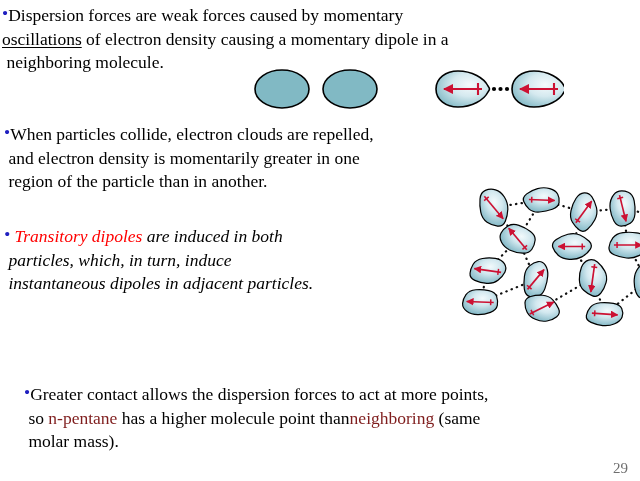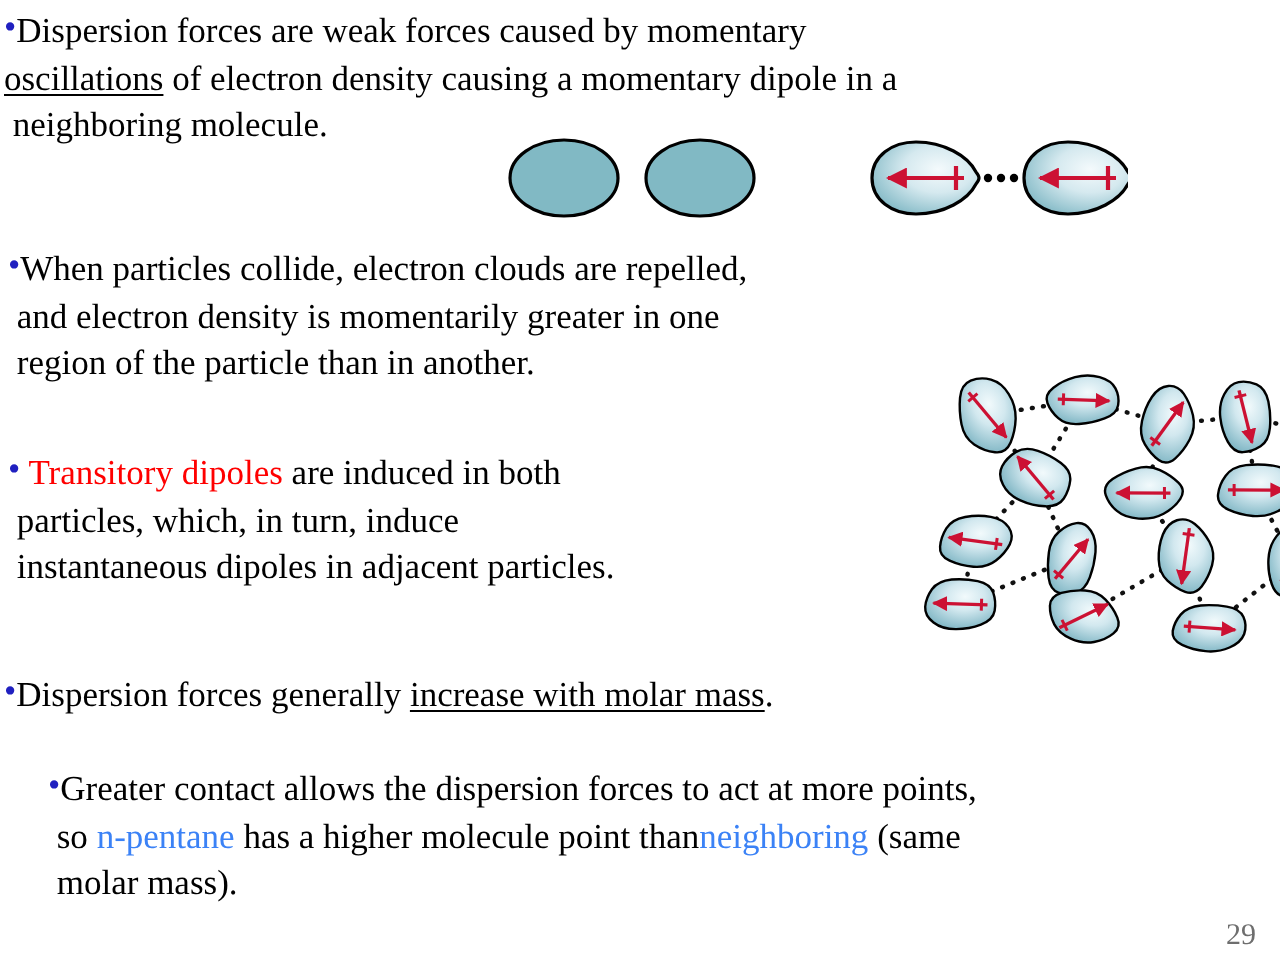--- a/index.html
+++ b/index.html
@@ -27,25 +27,25 @@
   }
   .bullet {
     color: #2020c0;
     font-size: 17.5px;
     line-height: 1;
     vertical-align: 0.12em;
     letter-spacing: 0;
   }
   .u { text-decoration: underline; text-underline-offset: 2px; }
   .red { color: #ff0000; }
-  .blue { color: #3b82f6; }
+  .blue { color: #7f1d1d; }
 
   .p1 { left: 2px;  top: 4px;   width: 634px; }
   .p2 { left: 4px;  top: 123px; width: 440px; }
-  .p3 { left: 4px;  top: 225px; width: 420px; }
+  .p3 { left: 4px;  top: 225px; width: 420px; font-style: italic; }
   .p4 { left: 2px;  top: 336px; width: 620px; }
   .p5 { left: 2px;  top: 383px; width: 636px; margin-left: 22px; }
 
   .pageno {
     position: absolute;
     right: 12px;
     bottom: 4px;
     font-size: 15px;
     color: #6e6e6e;
     font-family: "Liberation Serif", "DejaVu Serif", serif;
@@ -68,21 +68,20 @@
  region of the particle than in another.</span></span></div>
 
   <div class="para p1"><span class="bullet">•</span><span><span>Dispersion forces are weak forces caused by momentary
 </span><span class="u">oscillations</span><span> of electron density causing a momentary dipole in a
  neighboring molecule.</span></span></div>
 
   <div class="para p3"><span class="bullet">•</span><span><span> </span><span class="red">Transitory dipoles</span><span> are induced in both
  particles, which, in turn, induce
  instantaneous dipoles in adjacent particles.</span></span></div>
 
-  <div class="para p4"><span class="bullet">•</span><span><span>Dispersion forces generally </span><span class="u">increase with molar mass</span><span>.</span></span></div>
 
   <div class="para p5"><span class="bullet">•</span><span><span>Greater contact allows the dispersion forces to act at more points,
  so </span><span class="blue">n-pentane</span><span> has a higher molecule point than</span><span class="blue">neighboring</span><span> (same
  molar mass).</span></span></div>
 
   <svg class="fig" id="fig-collision" width="140" height="56">
     <g>
       <ellipse cx="30" cy="27" rx="27" ry="19" fill="#81b9c4" stroke="#000000" stroke-width="1.6"></ellipse>
     </g>
     <g>

